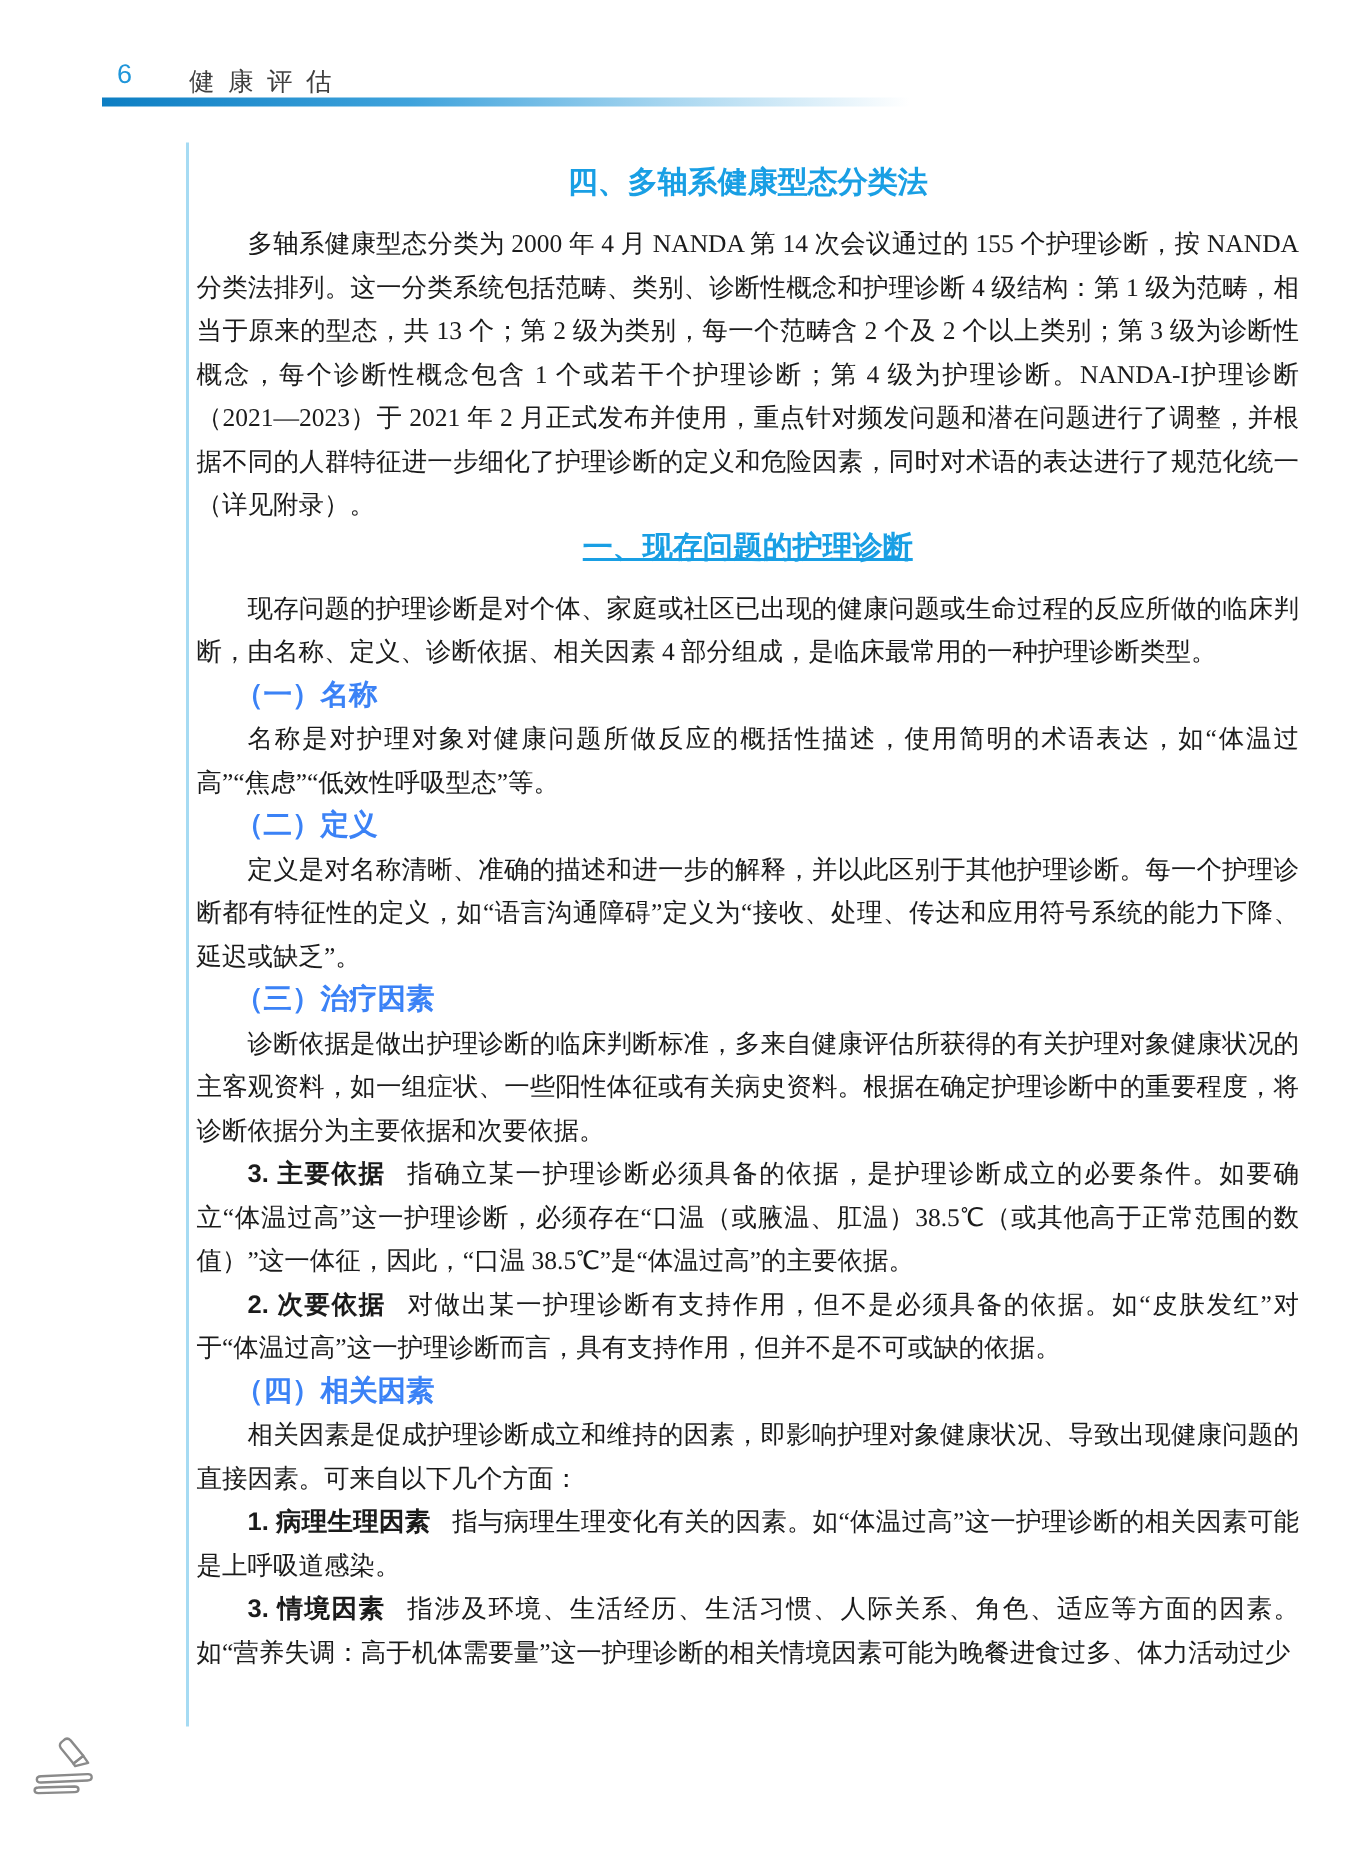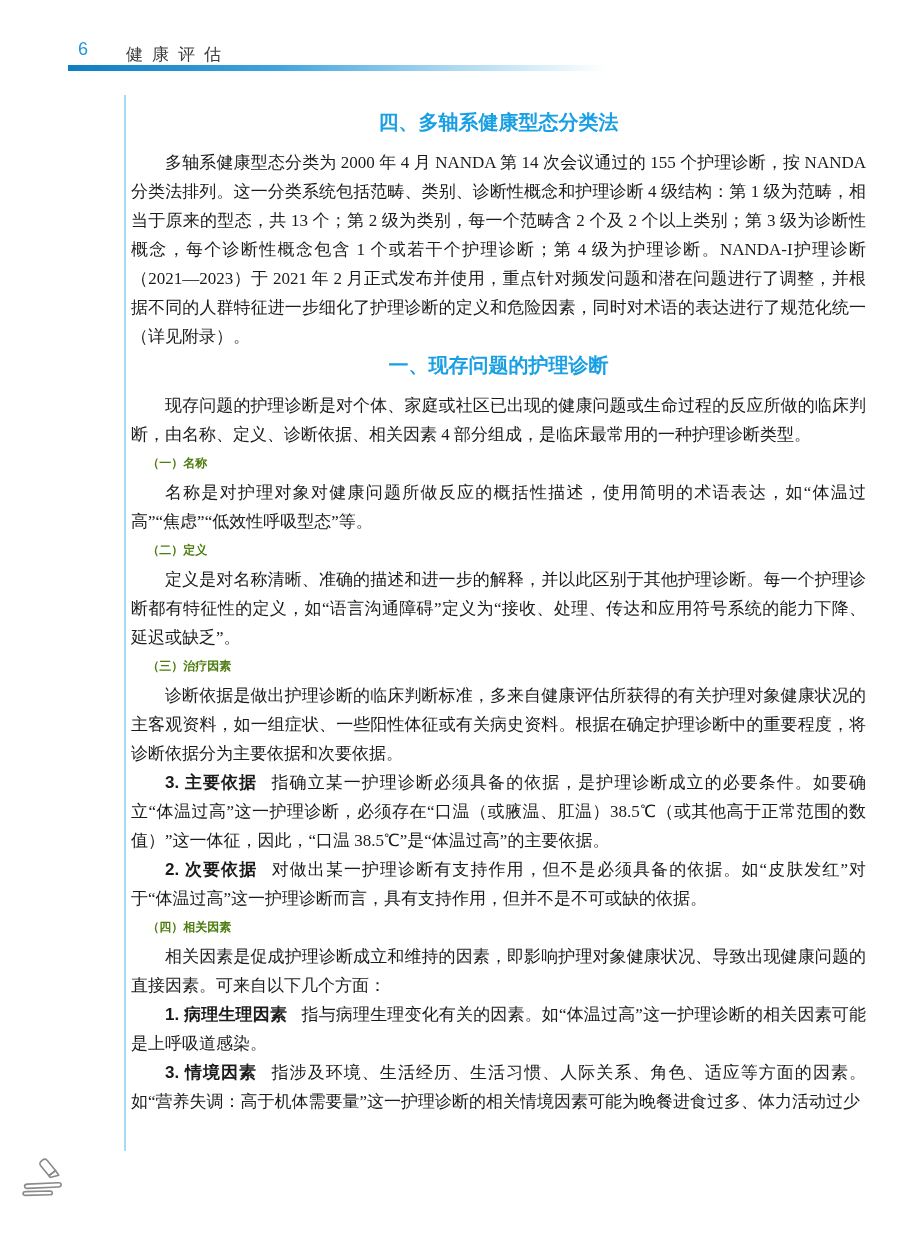--- a/index.html
+++ b/index.html
@@ -40,23 +40,23 @@
   }
   h1,h2,h3{font-family:"Liberation Sans", sans-serif;font-weight:bold;}
   h1{
     color:#199fe4;font-size:29px;line-height:38px;text-align:center;
     margin:18px 0 15px;letter-spacing:1px;
   }
   h2{
     color:#199fe4;font-size:20px;line-height:29px;text-align:center;
     margin:4px 0 11px;
   }
-  h2.sub{margin:0 0 11px;}
+  h2.sub{margin:0 0 11px;text-decoration:underline;}
   h3{
-    color:#4d7c0f;font-size:12px;line-height:29px;text-align:left;
+    color:#3b82f6;font-size:19px;line-height:29px;text-align:left;
     margin:0;padding-left:1.35em;text-indent:0;
   }
   p{margin:0;text-indent:2em;}
   .lead{
     font-family:"Liberation Sans", sans-serif;font-weight:bold;
     margin-right:.85em;
   }
 
   
   .pen{position:absolute;left:18px;top:1156px;width:60px;height:46px;}

